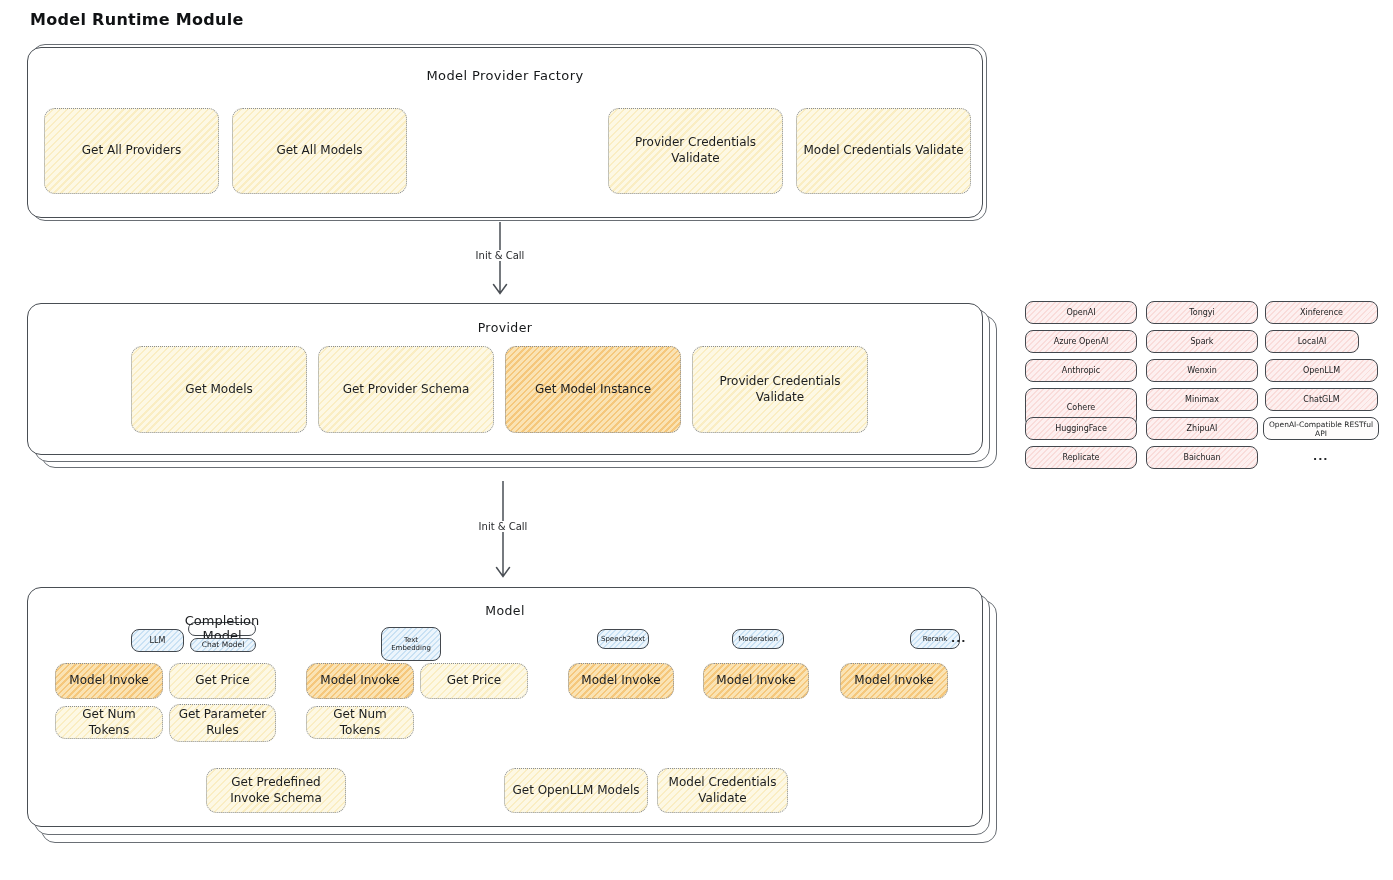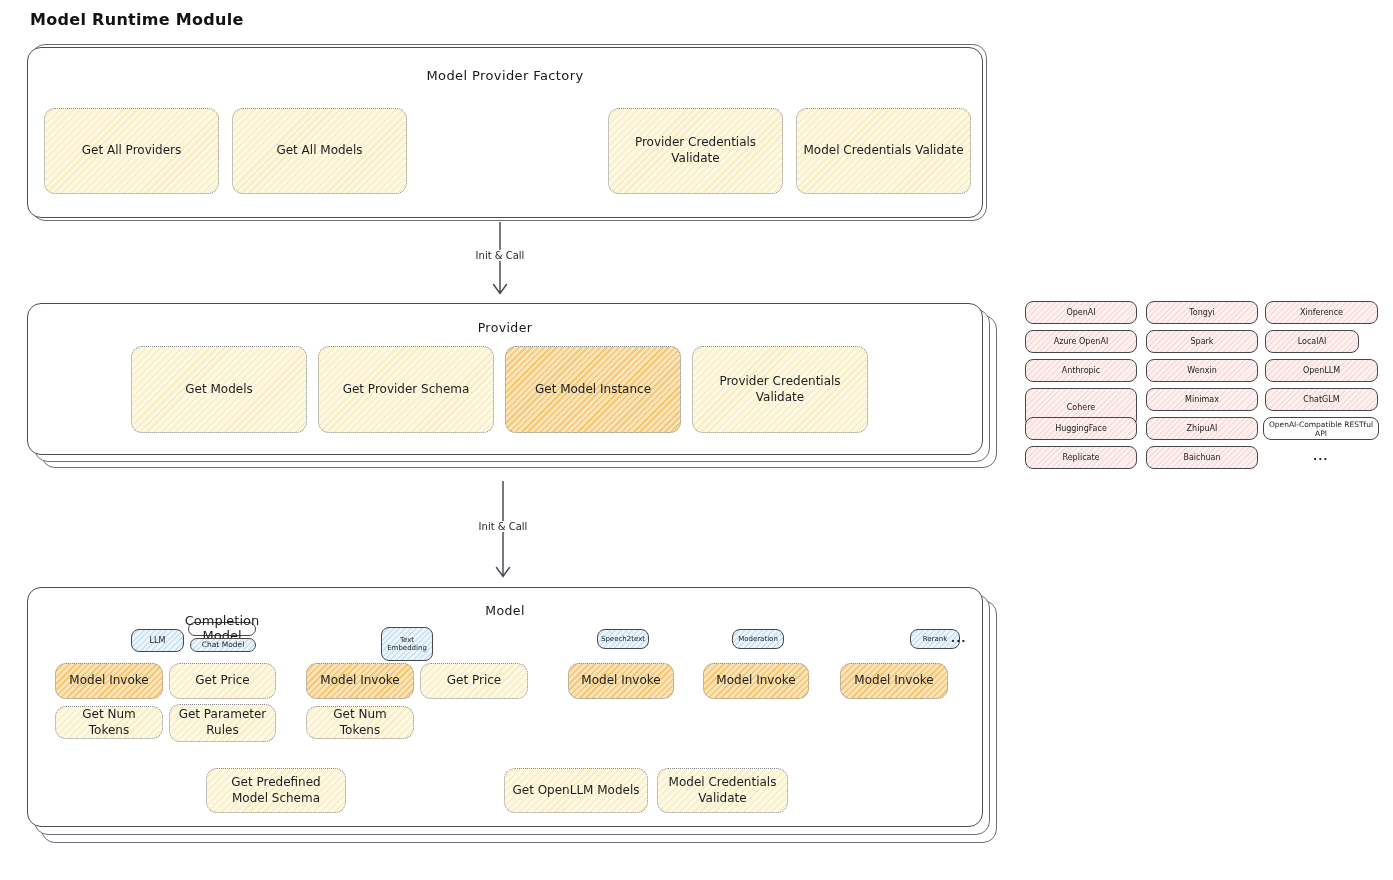--- a/index.html
+++ b/index.html
@@ -97,36 +97,36 @@
   <div class="edge-label" style="left:503px;top:521px;">Init &amp; Call</div>
 
   <div class="abs stackline" style="left:41px;top:600px;width:956px;height:243px;"></div>
   <div class="abs stackline" style="left:34px;top:594px;width:956px;height:241px;"></div>
   <div class="abs panel" style="left:27px;top:587px;width:956px;height:240px;">
     <div class="panel-title" style="top:15px;font-size:12.5px;">Model</div>
 
     <div class="abs tab" style="left:103px;top:41px;width:53px;height:23px;">LLM</div>
     <div class="abs tab plain" style="left:160px;top:34px;width:68px;height:14px;">Completion Model</div>
     <div class="abs tab soft" style="left:162px;top:50px;width:66px;height:14px;">Chat Model</div>
-    <div class="abs tab" style="left:353px;top:39px;width:52px;height:25px;font-size:7px;padding:16px 4px;">Text Embedding</div>
+    <div class="abs tab" style="left:353px;top:39px;width:60px;height:25px;font-size:7px;padding:16px 4px;">Text Embedding</div>
     <div class="abs tab" style="left:569px;top:41px;width:52px;height:20px;font-size:7px;">Speech2text</div>
     <div class="abs tab" style="left:704px;top:41px;width:52px;height:20px;font-size:7px;">Moderation</div>
     <div class="abs tab" style="left:834px;top:41px;width:50px;height:20px;font-size:7px;margin-left:48px;">Rerank</div>
     <div class="abs ellipsis" style="left:923px;top:44px;">...</div>
 
     <div class="abs op hl" style="left:27px;top:75px;width:108px;height:36px;">Model Invoke</div>
     <div class="abs op" style="left:141px;top:75px;width:107px;height:36px;">Get Price</div>
     <div class="abs op hl" style="left:278px;top:75px;width:108px;height:36px;">Model Invoke</div>
     <div class="abs op" style="left:392px;top:75px;width:108px;height:36px;">Get Price</div>
     <div class="abs op hl" style="left:540px;top:75px;width:106px;height:36px;">Model Invoke</div>
     <div class="abs op hl" style="left:675px;top:75px;width:106px;height:36px;">Model Invoke</div>
     <div class="abs op hl" style="left:812px;top:75px;width:108px;height:36px;">Model Invoke</div>
 
     <div class="abs op" style="left:27px;top:118px;width:108px;height:33px;">Get Num Tokens</div>
     <div class="abs op" style="left:141px;top:116px;width:107px;height:38px;">Get Parameter Rules</div>
     <div class="abs op" style="left:278px;top:118px;width:108px;height:33px;">Get Num Tokens</div>
 
-    <div class="abs op" style="left:178px;top:180px;width:140px;height:45px;">Get Predefined Model Schema</div>
+    <div class="abs op" style="left:178px;top:180px;width:140px;height:45px;">Get Predefined Invoke Schema</div>
     <div class="abs op" style="left:476px;top:180px;width:144px;height:45px;">Get OpenLLM Models</div>
     <div class="abs op" style="left:629px;top:180px;width:131px;height:45px;">Model Credentials Validate</div>
   </div>
 
 </div>
 
 </body></html>

